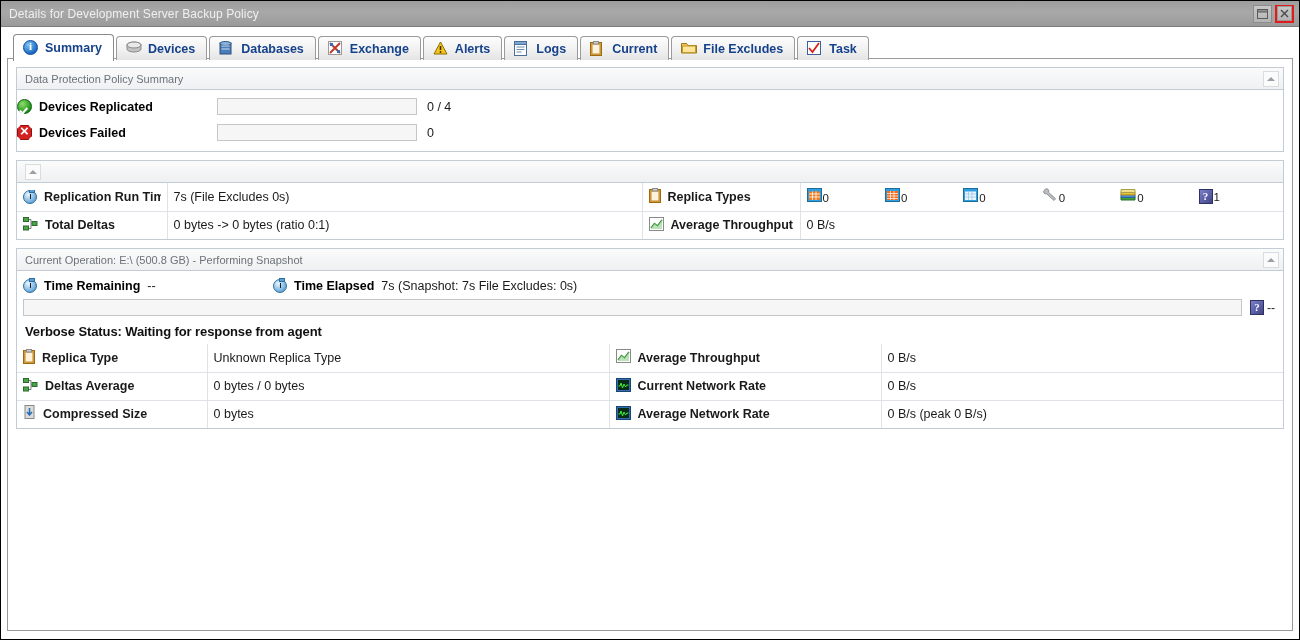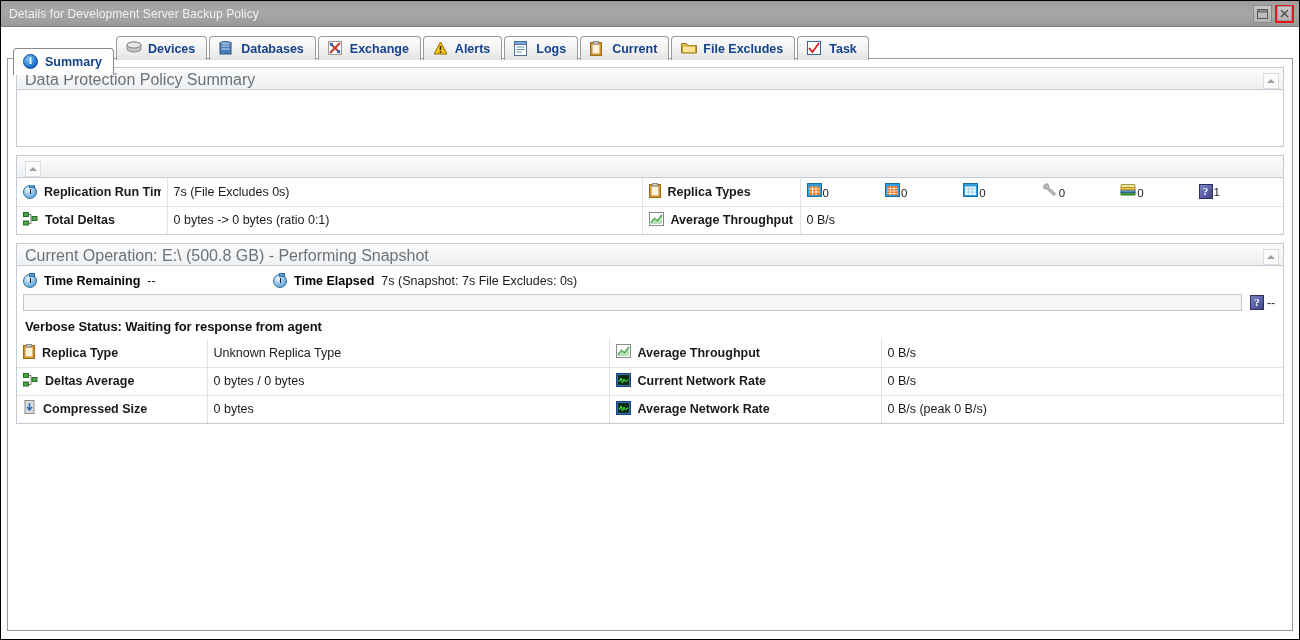--- a/index.html
+++ b/index.html
@@ -92,21 +92,21 @@
     font-size: 12.5px;
     font-weight: bold;
     color: #15428b;
     white-space: nowrap;
     position: relative;
     top: 1px;
   }
   .tab.active {
     background: #ffffff;
     height: 27px;
-    top: 16px;
+    top: 2px;
     border-color: #8a8a8a;
     z-index: 5;
     box-shadow: none;
   }
   .tab .ico { width: 16px; height: 16px; flex: none; position: relative; }
 
   .content {
     flex: 1;
     background: #ffffff;
     border: 1px solid #9a9a9a;
@@ -117,23 +117,23 @@
     z-index: 1;
   }
 
   
   .panel { border: 1px solid #c3cbd4; margin-bottom: 8px; background: #fff; }
   .panel-head {
     background: linear-gradient(to bottom, #fbfbfb, #eef0f2);
     border-bottom: 1px solid #c3cbd4;
     height: 22px;
     display: flex;
-    align-items: flex-end;
+    align-items: center;
     padding: 0 4px 0 8px;
-    font-size: 16px;
+    font-size: 11px;
     color: #6b7278;
     font-weight: normal;
   }
   .panel-head .ph-title { flex: 1; white-space: nowrap; }
   .collapse-btn {
     width: 16px; height: 16px;
     border: 1px solid #d8dde2;
     background: #fbfbfb;
     display: flex; align-items: center; justify-content: center;
   }
@@ -445,20 +445,38 @@
       <div class="panel">
         <div class="panel-head">
           <span class="ph-title">Data Protection Policy Summary</span>
           <span class="collapse-btn">
               <i></i>
             </span>
         </div>
         <div class="panel-body">
           <div class="summary-row">
 
+            <div class="metric-col">
+              <div class="metric-row">
+                <div class="metric-label">
+                  <span class="ic ic-ok"></span>
+                  <span>Devices Replicated</span>
+                </div>
+                <div class="pbar"></div>
+                <div class="metric-val">0 / 4</div>
+              </div>
+              <div class="metric-row">
+                <div class="metric-label">
+                  <span class="ic ic-fail"></span>
+                  <span>Devices Failed</span>
+                </div>
+                <div class="pbar"></div>
+                <div class="metric-val">0</div>
+              </div>
+            </div>
           </div>
         </div>
       </div>
 
       <div class="panel">
         <div class="panel-head">
           <span class="collapse-btn">
               <i></i>
             </span>
         </div>

